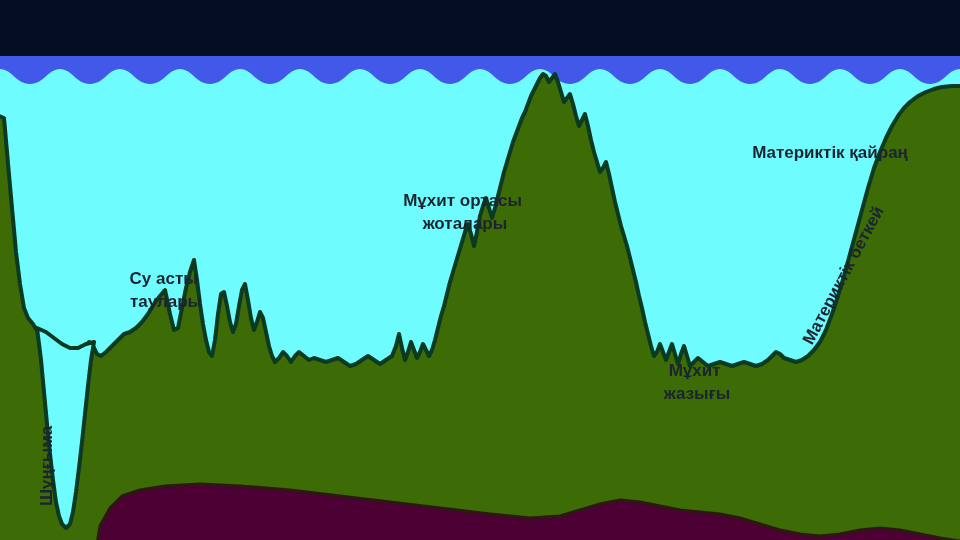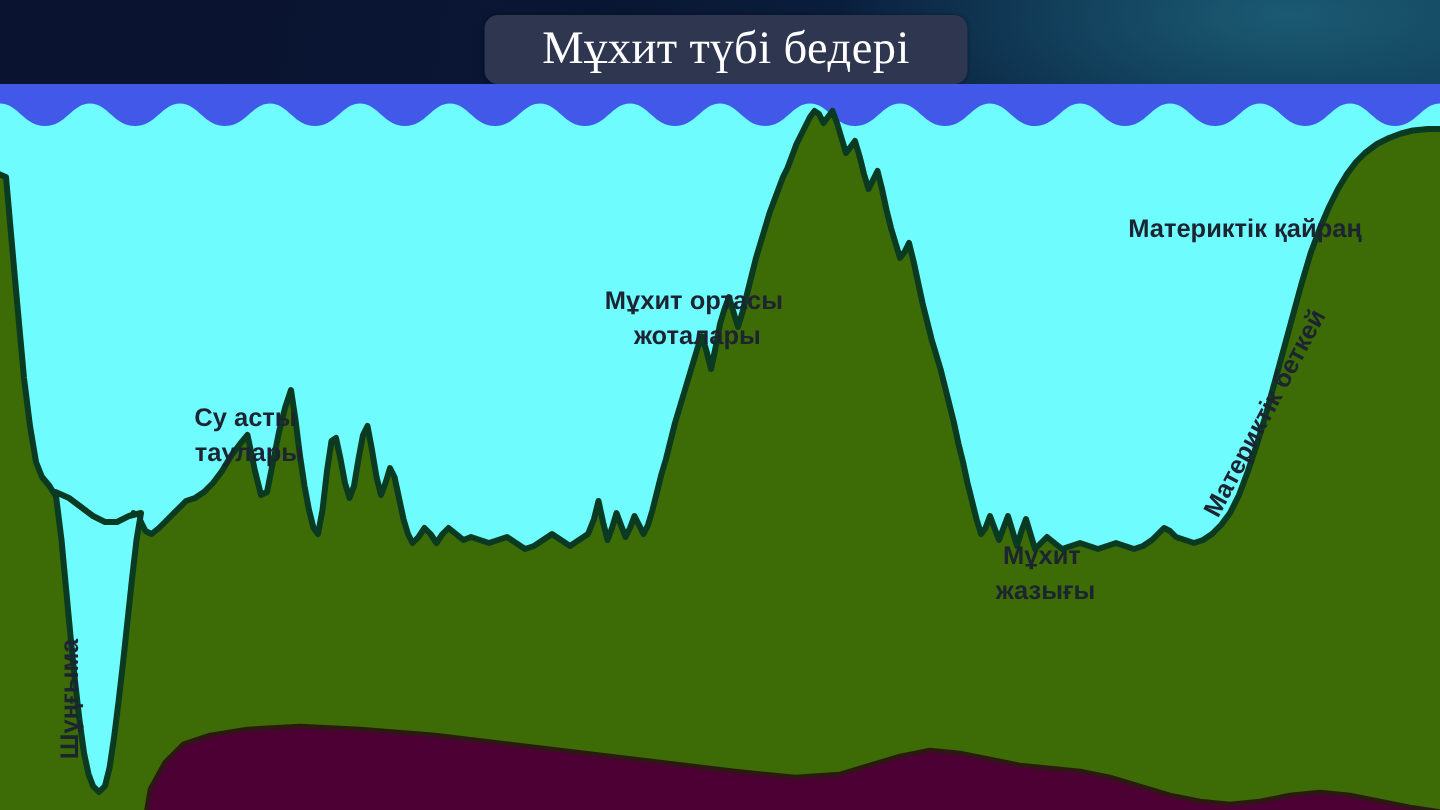--- a/index.html
+++ b/index.html
@@ -64,25 +64,20 @@
     font-weight: bold;
     fill: #1b2430;
     font-size: 17px;
   }
 </style>
 </head>
 <body>
 
 <div id="stage">
 
-  <div id="header-band">
-    <div id="title-chip">
-      <div id="title-text">Мұхит түбі бедері</div>
-    </div>
-  </div>
 
   <svg id="diagram" viewBox="0 0 960 484" preserveAspectRatio="none">
 
     <rect x="0" y="0" width="960" height="484" fill="#6ffcff"></rect>
 
     <g>
       <path fill="#4158e8" d="
         M0,0 L960,0 L960,13
         C948,13 944,28 930,28 C916,28 912,13 900,13
         C888,13 884,28 870,28 C856,28 852,13 840,13

